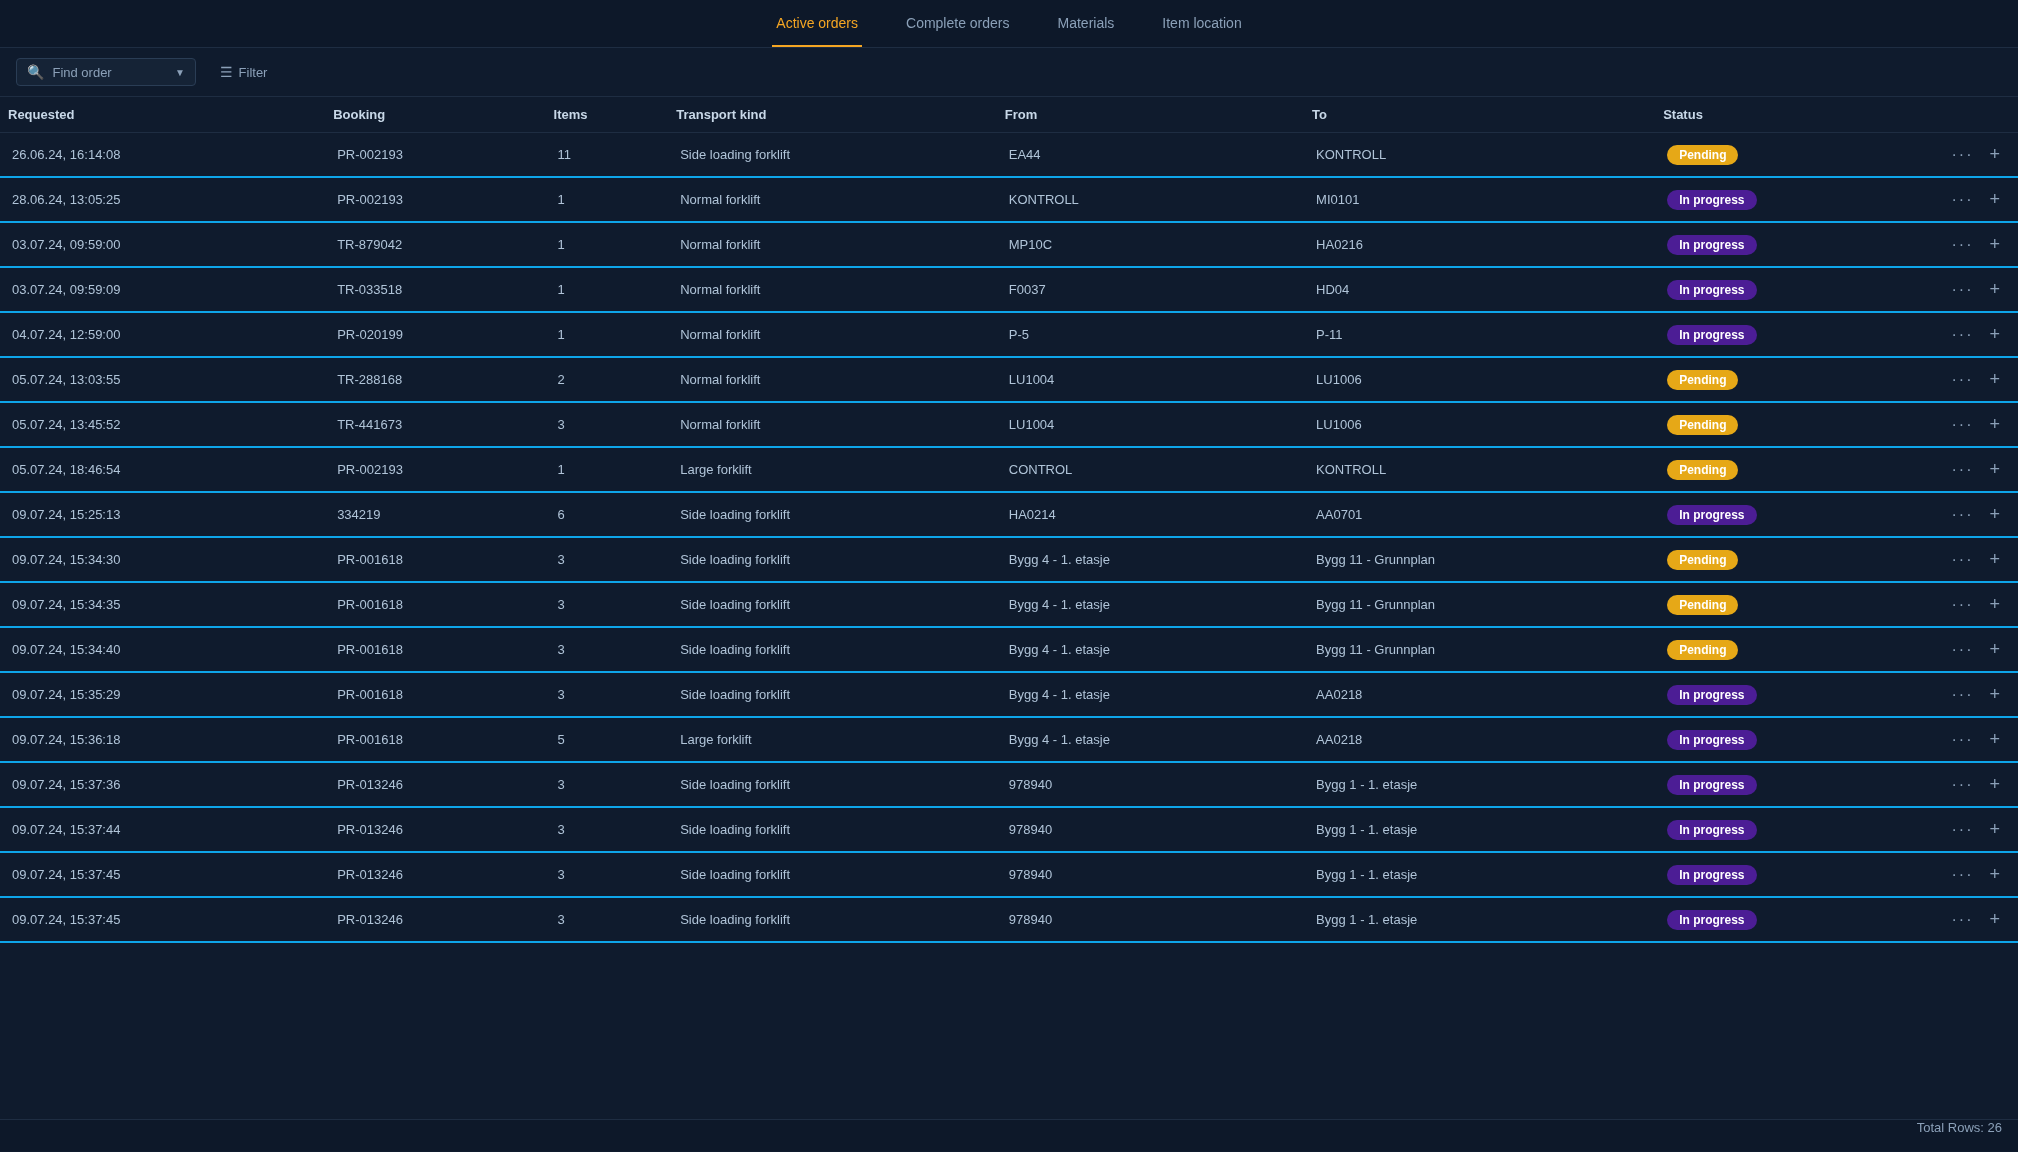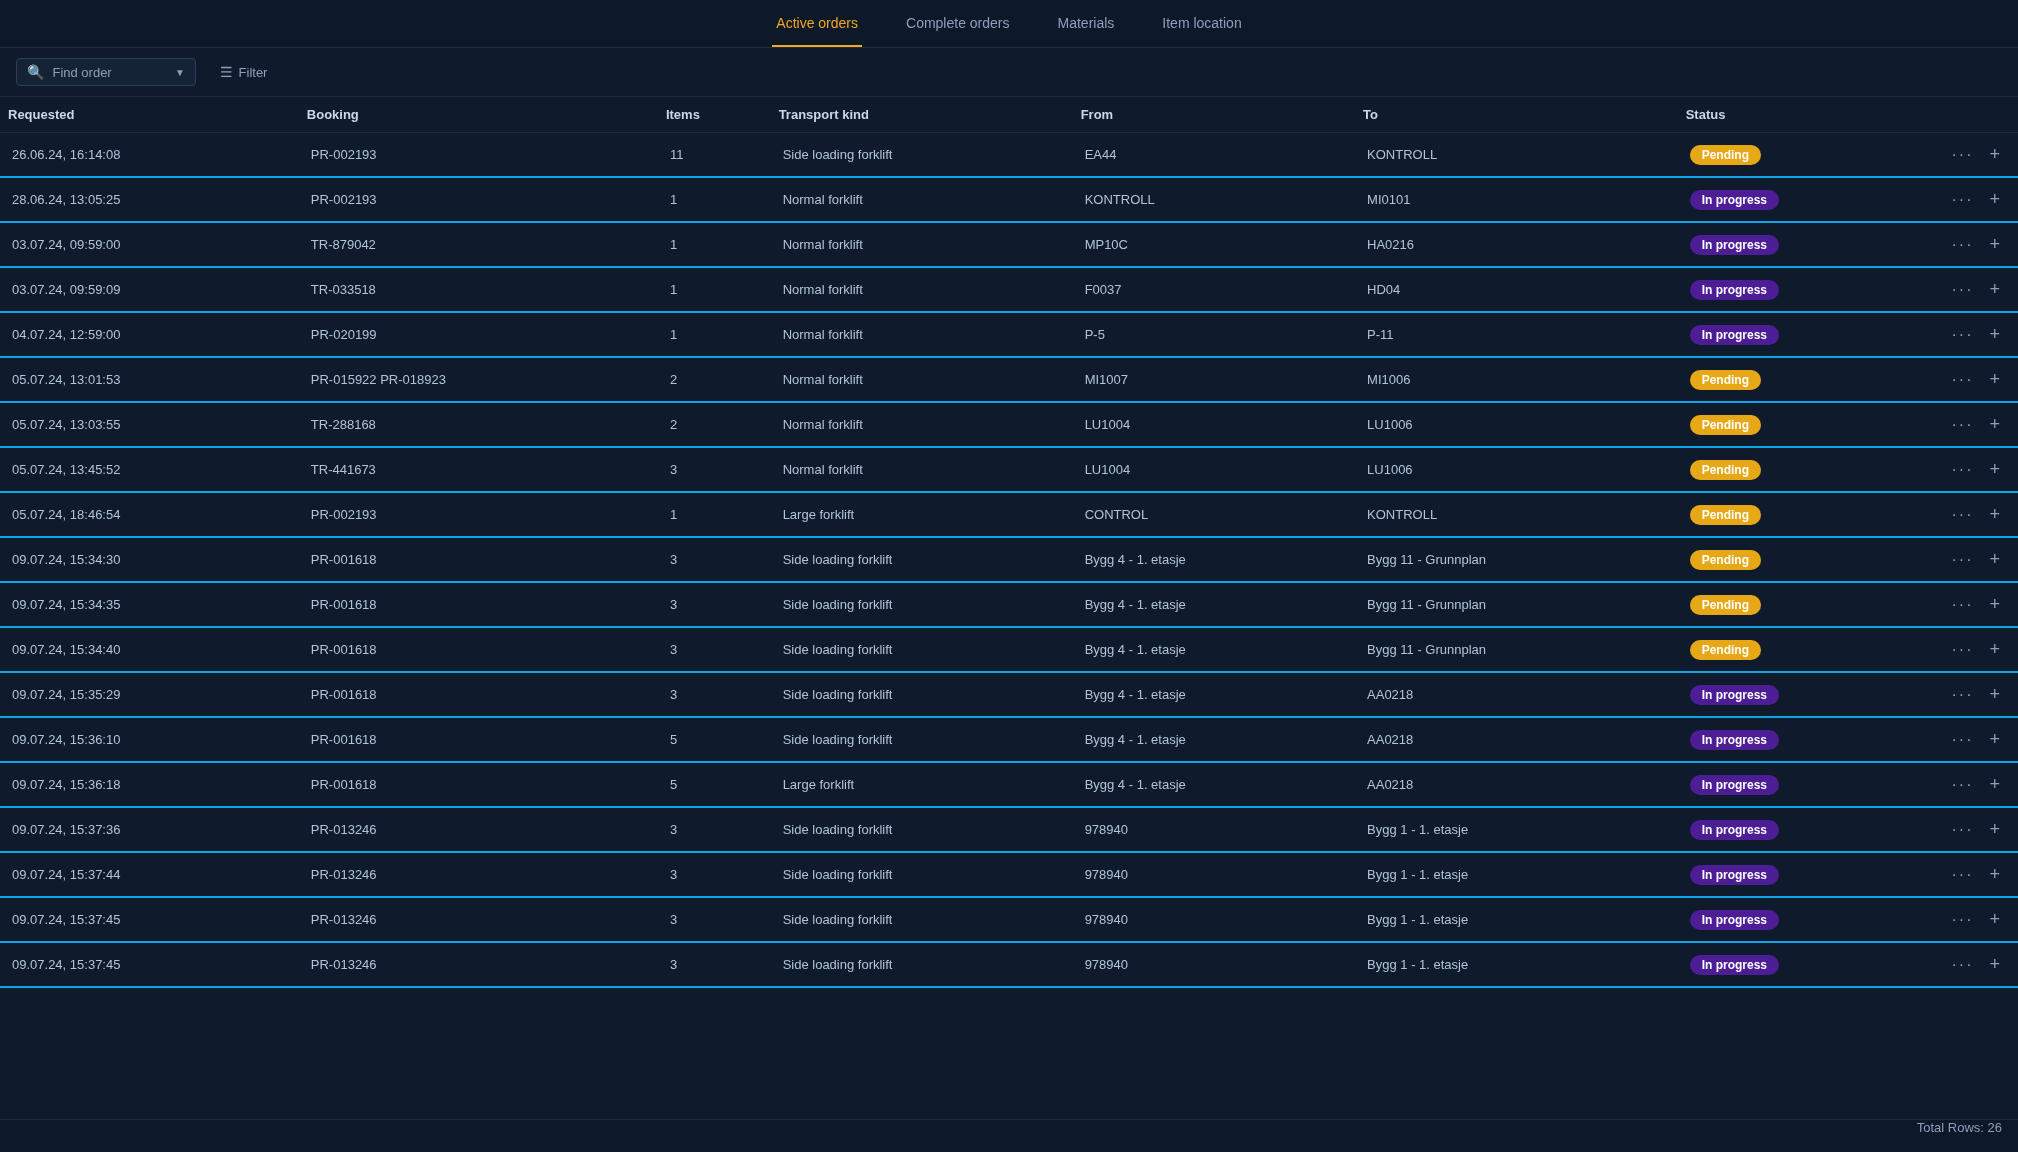--- a/index.html
+++ b/index.html
@@ -272,35 +272,20 @@
           <td>P-11</td>
           <td><span class="badge badge-inprogress">In progress</span></td>
           <td>
       <div class="actions-cell">
         <span class="action-dots">···</span>
         <span class="action-plus">+</span>
       </div>
           </td>
         </tr>
         <tr>
-          <td>05.07.24, 13:01:53</td>
-          <td>PR-015922  PR-018923</td>
-          <td>2</td>
-          <td>Normal forklift</td>
-          <td>MI1007</td>
-          <td>MI1006</td>
-          <td><span class="badge badge-pending">Pending</span></td>
-          <td>
-      <div class="actions-cell">
-        <span class="action-dots">···</span>
-        <span class="action-plus">+</span>
-      </div>
-          </td>
-        </tr>
-        <tr>
           <td>05.07.24, 13:03:55</td>
           <td>TR-288168</td>
           <td>2</td>
           <td>Normal forklift</td>
           <td>LU1004</td>
           <td>LU1006</td>
           <td><span class="badge badge-pending">Pending</span></td>
           <td>
       <div class="actions-cell">
         <span class="action-dots">···</span>
@@ -332,20 +317,35 @@
           <td>KONTROLL</td>
           <td><span class="badge badge-pending">Pending</span></td>
           <td>
       <div class="actions-cell">
         <span class="action-dots">···</span>
         <span class="action-plus">+</span>
       </div>
           </td>
         </tr>
         <tr>
+          <td>09.07.24, 15:25:13</td>
+          <td>334219</td>
+          <td>6</td>
+          <td>Side loading forklift</td>
+          <td>HA0214</td>
+          <td>AA0701</td>
+          <td><span class="badge badge-inprogress">In progress</span></td>
+          <td>
+      <div class="actions-cell">
+        <span class="action-dots">···</span>
+        <span class="action-plus">+</span>
+      </div>
+          </td>
+        </tr>
+        <tr>
           <td>09.07.24, 15:34:30</td>
           <td>PR-001618</td>
           <td>3</td>
           <td>Side loading forklift</td>
           <td>Bygg 4 - 1. etasje</td>
           <td>Bygg 11 - Grunnplan</td>
           <td><span class="badge badge-pending">Pending</span></td>
           <td>
       <div class="actions-cell">
         <span class="action-dots">···</span>
@@ -380,35 +380,20 @@
       <div class="actions-cell">
         <span class="action-dots">···</span>
         <span class="action-plus">+</span>
       </div>
           </td>
         </tr>
         <tr>
           <td>09.07.24, 15:35:29</td>
           <td>PR-001618</td>
           <td>3</td>
-          <td>Side loading forklift</td>
-          <td>Bygg 4 - 1. etasje</td>
-          <td>AA0218</td>
-          <td><span class="badge badge-inprogress">In progress</span></td>
-          <td>
-      <div class="actions-cell">
-        <span class="action-dots">···</span>
-        <span class="action-plus">+</span>
-      </div>
-          </td>
-        </tr>
-        <tr>
-          <td>09.07.24, 15:36:10</td>
-          <td>PR-001618</td>
-          <td>5</td>
           <td>Side loading forklift</td>
           <td>Bygg 4 - 1. etasje</td>
           <td>AA0218</td>
           <td><span class="badge badge-inprogress">In progress</span></td>
           <td>
       <div class="actions-cell">
         <span class="action-dots">···</span>
         <span class="action-plus">+</span>
       </div>
           </td>

